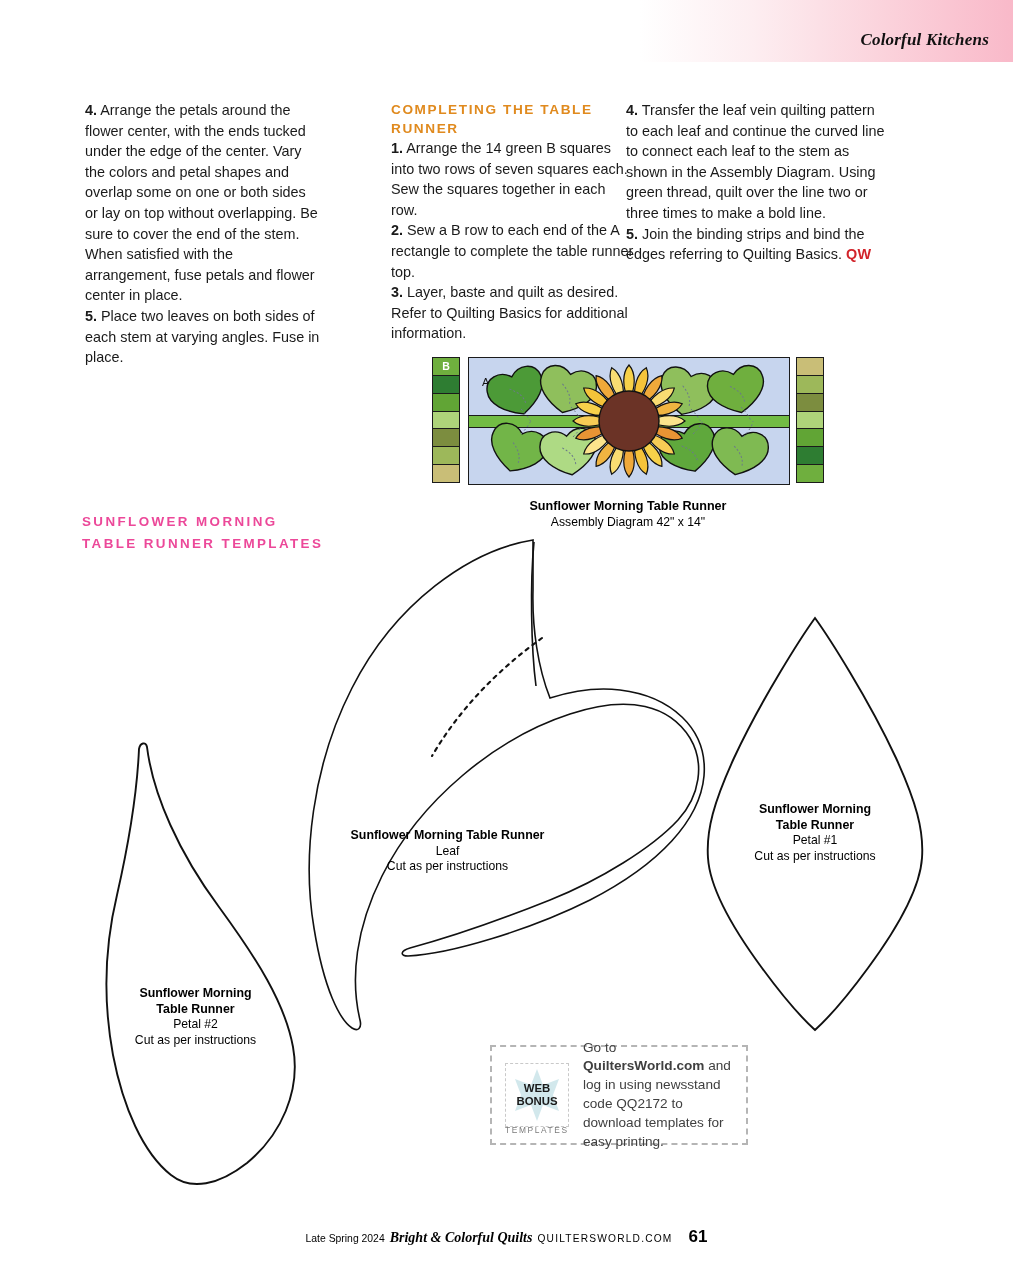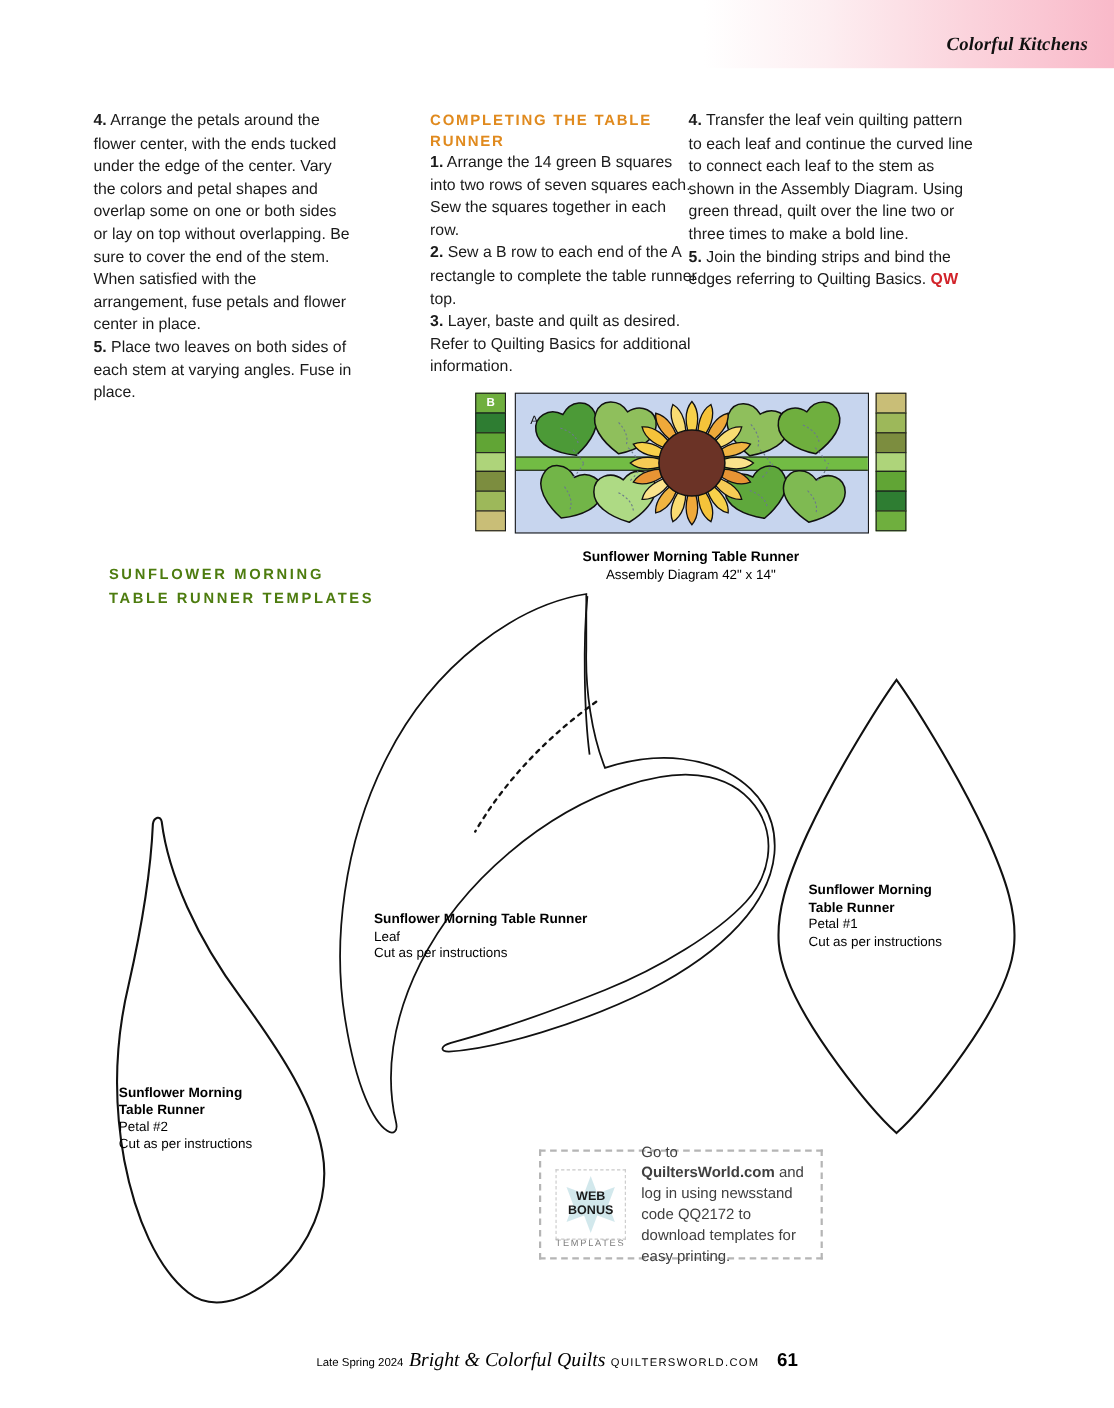--- a/index.html
+++ b/index.html
@@ -46,26 +46,26 @@
   }
   .a-label{position:absolute;left:13px;top:18px;font-size:11px;color:#111;}
   .stem{position:absolute;left:0;width:100%;height:11px;top:57px;
     background:#72BC44;border-top:1.2px solid #1b1b1b;border-bottom:1.2px solid #1b1b1b;}
   .leafimg{position:absolute;}
   .caption{position:absolute;left:432px;top:498px;width:392px;text-align:center;}
   .cap-b{font-size:12.6px;font-weight:bold;line-height:16px;}
   .cap-n{font-size:12.2px;line-height:16px;}
   
   .tpl-head{
-    position:absolute;left:99px;top:511px;width:250px;
-    color:#4d7c0f;font-weight:bold;font-size:13.4px;letter-spacing:2.4px;line-height:22px;
+    position:absolute;left:82px;top:511px;width:250px;
+    color:#ec4899;font-weight:bold;font-size:13.4px;letter-spacing:2.4px;line-height:22px;
   }
   
   .tpl-svg{position:absolute;}
-  .tpl-label{position:absolute;text-align:left;}
+  .tpl-label{position:absolute;text-align:center;}
   .tpl-label .l-b{font-size:12.4px;font-weight:bold;line-height:15.6px;}
   .tpl-label .l-n{font-size:12.2px;line-height:15.6px;}
   
   .webbonus{
     position:absolute;left:490px;top:1045px;width:258px;height:100px;
     border:2px dashed #b5b5b5;box-sizing:border-box;display:flex;align-items:center;
   }
   .wb-badge{
     width:62px;height:62px;margin-left:13px;border:1.4px dashed #c9c9c9;
     position:relative;display:flex;align-items:center;justify-content:center;flex:none;
@@ -74,21 +74,21 @@
   .wb-badge-text{position:relative;text-align:center;font-size:11.4px;font-weight:bold;line-height:13.5px;color:#1a1a1a;}
   .wb-avail{
     position:absolute;left:13px;top:78px;width:62px;text-align:center;
     font-size:8.4px;letter-spacing:1.6px;color:#7b7b7b;
   }
   .wb-copy{margin-left:14px;font-size:13.6px;line-height:18.8px;color:#404040;padding-right:8px;}
   .wb-copy b{font-weight:bold;}
   
   .footer{position:absolute;left:0;right:0;bottom:33px;text-align:center;}
   .f-date{font-size:10.4px;}
-  .f-mag{font-family:"Liberation Serif",serif;font-weight:normal;font-style:italic;font-size:18px;margin:0 5px;}
+  .f-mag{font-family:"Liberation Serif",serif;font-weight:bold;font-style:italic;font-size:14px;margin:0 5px;}
   .f-url{font-size:10.2px;letter-spacing:1.2px;}
   .f-pg{font-size:17px;font-weight:bold;margin-left:16px;}
 </style>
 </head>
 <body>
 
 <div class="header-bar"></div>
 <div class="header-title">Colorful Kitchens</div>
 
 <div class="col col-1">

